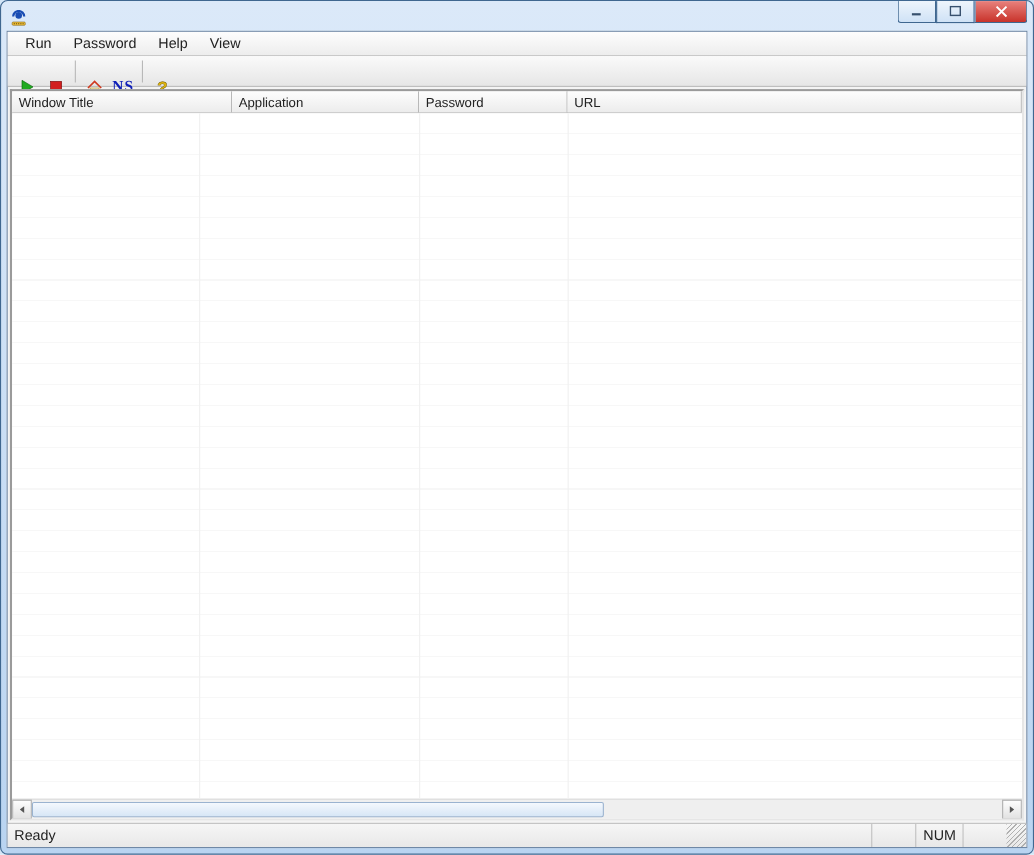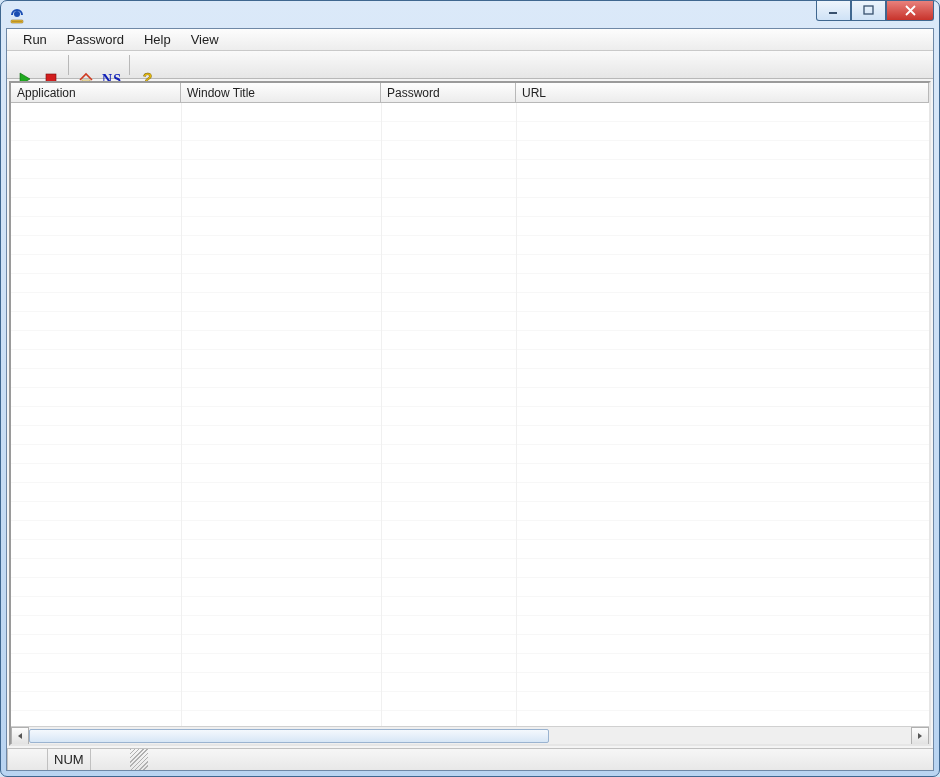--- a/index.html
+++ b/index.html
@@ -115,22 +115,22 @@
       <div class="btn">
         <svg width="16" height="16">
             <text x="3" y="13" font-family="Times New Roman" font-size="16" font-weight="bold" font-style="italic" fill="#e3b80b" stroke="#6b5407" stroke-width="0.4">?</text>
           </svg>
       </div>
     </div>
 
     <div class="listview-wrap">
       <div class="listview">
         <div class="colheaders">
+          <div class="col" style="width:200px">Window Title</div>
           <div class="col" style="width:170px">Application</div>
-          <div class="col" style="width:200px">Window Title</div>
           <div class="col" style="width:135px">Password</div>
           <div class="col" style="width:405px;flex:1">URL</div>
         </div>
         <div class="rows">
           <div class="vline" style="left:170px"></div>
           <div class="vline" style="left:370px"></div>
           <div class="vline" style="left:505px"></div>
         </div>
       </div>
       <div class="hscroll">
@@ -144,20 +144,21 @@
           </div>
         <div class="arrow">
             <svg width="8" height="8">
               <path d="M2 1 L6 4 L2 7 Z" fill="#555"></path>
             </svg>
           </div>
       </div>
     </div>
 
     <div class="statusbar">
+      <div class="ready">Ready</div>
       <div class="cell"></div>
       <div class="cell">NUM</div>
       <div class="cell"></div>
       <div class="grip"></div>
     </div>
 
   </div>
 </div>
 
 </body></html>

